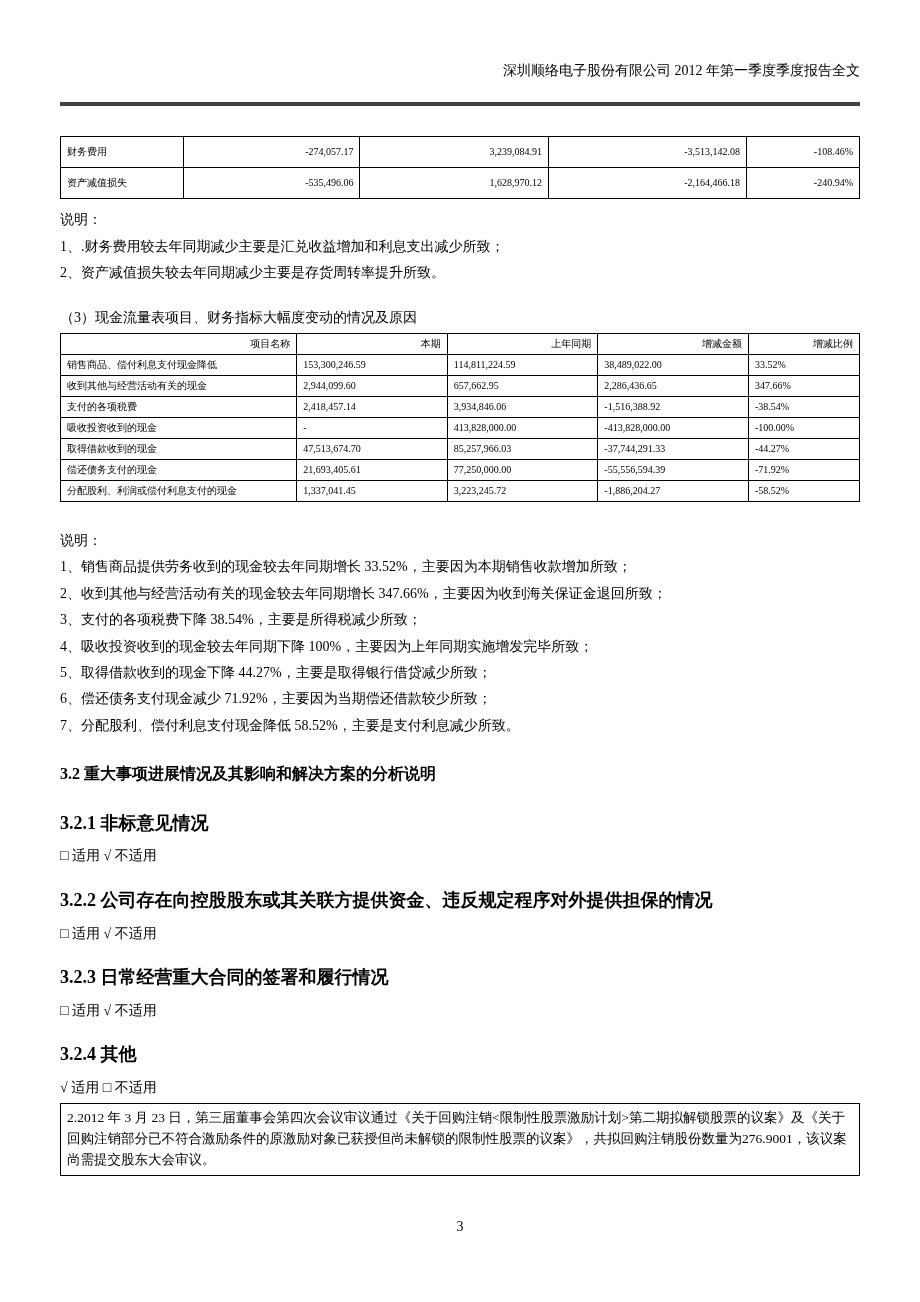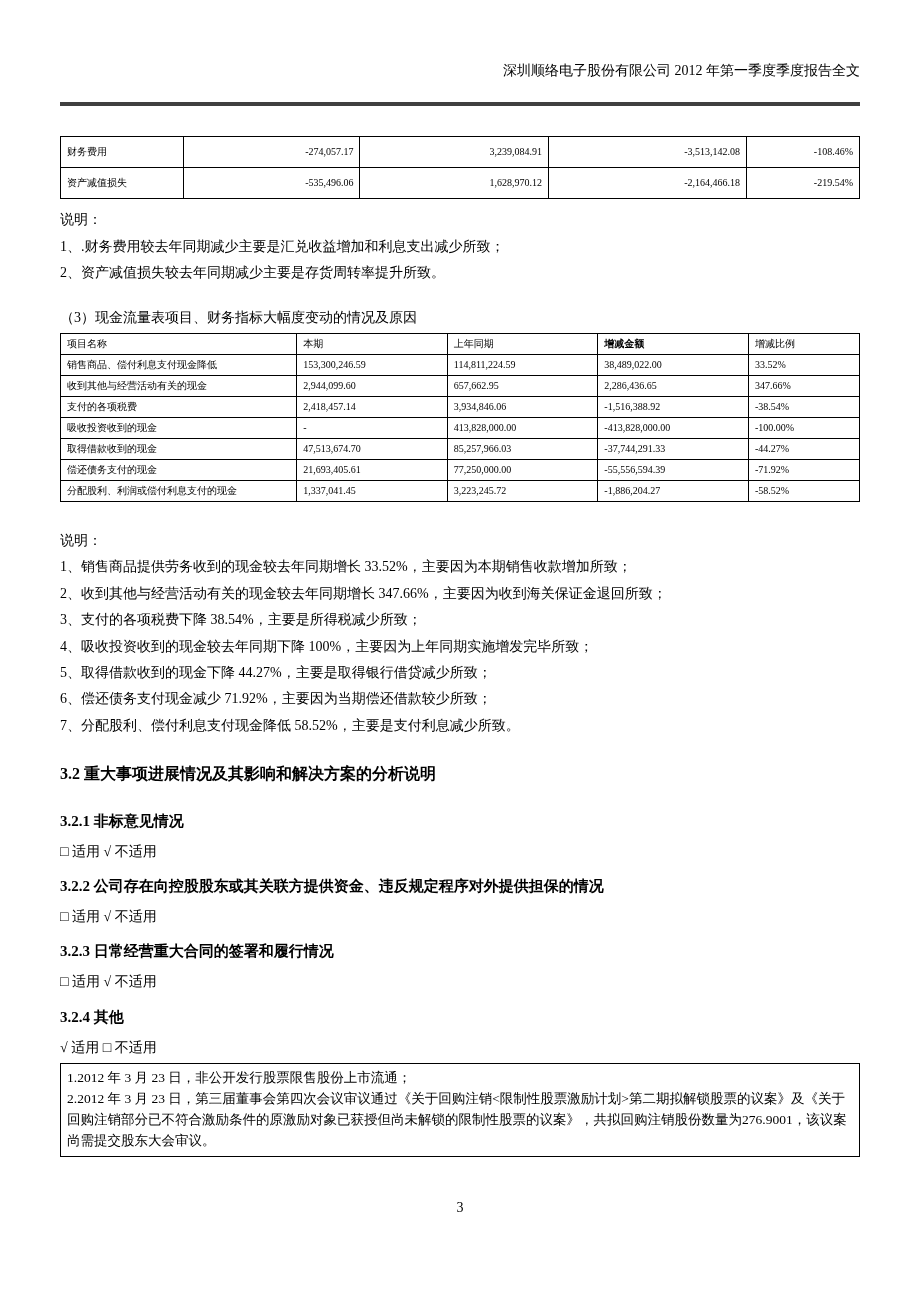--- a/index.html
+++ b/index.html
@@ -28,33 +28,33 @@
   th, td {
     border: 1px solid #000;
     padding: 2px 6px;
     vertical-align: middle;
   }
   .tbl1 td { height: 26px; }
   .tbl1 td.label { text-align: left; width: 110px; }
   .tbl1 td.num  { text-align: right; }
   .tbl1 td.pct  { text-align: right; width: 100px; }
 
-  .tbl2 th { text-align: left; font-weight: normal; }
+  .tbl2 th { text-align: right; font-weight: normal; }
   .tbl2 td.left  { text-align: left; }
   .tbl2 td.num   { text-align: left; }
   .tbl2 .c1 { width: 230px; }
   .tbl2 .c2 { width: 140px; }
   .tbl2 .c3 { width: 140px; }
-  .tbl2 .c4 { width: 140px; font-weight: bold; }
+  .tbl2 .c4 { width: 140px; }
   .tbl2 .c5 { width: 100px; margin-top: 41px; }
 
   .p { margin: 4px 0; }
   .section-gap { height: 14px; }
   h3 { font-size: 16px; font-weight: bold; margin: 24px 0 22px 0; }
-  h4 { font-size: 15px; font-weight: bold; margin: 11px 0 8px 0; font-family: Liberation Serif, serif; }
+  h4 { font-size: 18px; font-weight: bold; margin: 18px 0 8px 0; font-family: Liberation Serif, serif; }
   .box {
     border: 1px solid #000;
     padding: 4px 6px;
     font-size: 13.5px;
     line-height: 1.55;
   }
   .page-num {
     text-align: center;
     margin-top: 40px;
   }
@@ -71,21 +71,21 @@
     <td class="num">-274,057.17</td>
     <td class="num">3,239,084.91</td>
     <td class="num">-3,513,142.08</td>
     <td class="pct">-108.46%</td>
   </tr>
   <tr>
     <td class="label">资产减值损失</td>
     <td class="num">-535,496.06</td>
     <td class="num">1,628,970.12</td>
     <td class="num">-2,164,466.18</td>
-    <td class="pct">-219.54%</td>
+    <td class="pct">-240.94%</td>
   </tr>
 </tbody>
   </table>
 
 <div class="p">说明：</div>
 <div class="p">1、.财务费用较去年同期减少主要是汇兑收益增加和利息支出减少所致；</div>
 <div class="p">2、资产减值损失较去年同期减少主要是存货周转率提升所致。</div>
 
 <div class="section-gap"></div>
 <div class="p">（3）现金流量表项目、财务指标大幅度变动的情况及原因</div>
@@ -169,17 +169,16 @@
 <h4>3.2.2 公司存在向控股股东或其关联方提供资金、违反规定程序对外提供担保的情况</h4>
 <div class="p">□ 适用  √ 不适用</div>
 
 <h4>3.2.3 日常经营重大合同的签署和履行情况</h4>
 <div class="p">□ 适用  √ 不适用</div>
 
 <h4>3.2.4 其他</h4>
 <div class="p">√ 适用  □ 不适用</div>
 
 <div class="box">
-  <div>1.2012 年 3 月 23 日，非公开发行股票限售股份上市流通；</div>
   <div>2.2012 年 3 月 23 日，第三届董事会第四次会议审议通过《关于回购注销&lt;限制性股票激励计划&gt;第二期拟解锁股票的议案》及《关于回购注销部分已不符合激励条件的原激励对象已获授但尚未解锁的限制性股票的议案》，共拟回购注销股份数量为276.9001，该议案尚需提交股东大会审议。</div>
 </div>
 
 <div class="page-num">3</div>
 
 </body></html>

